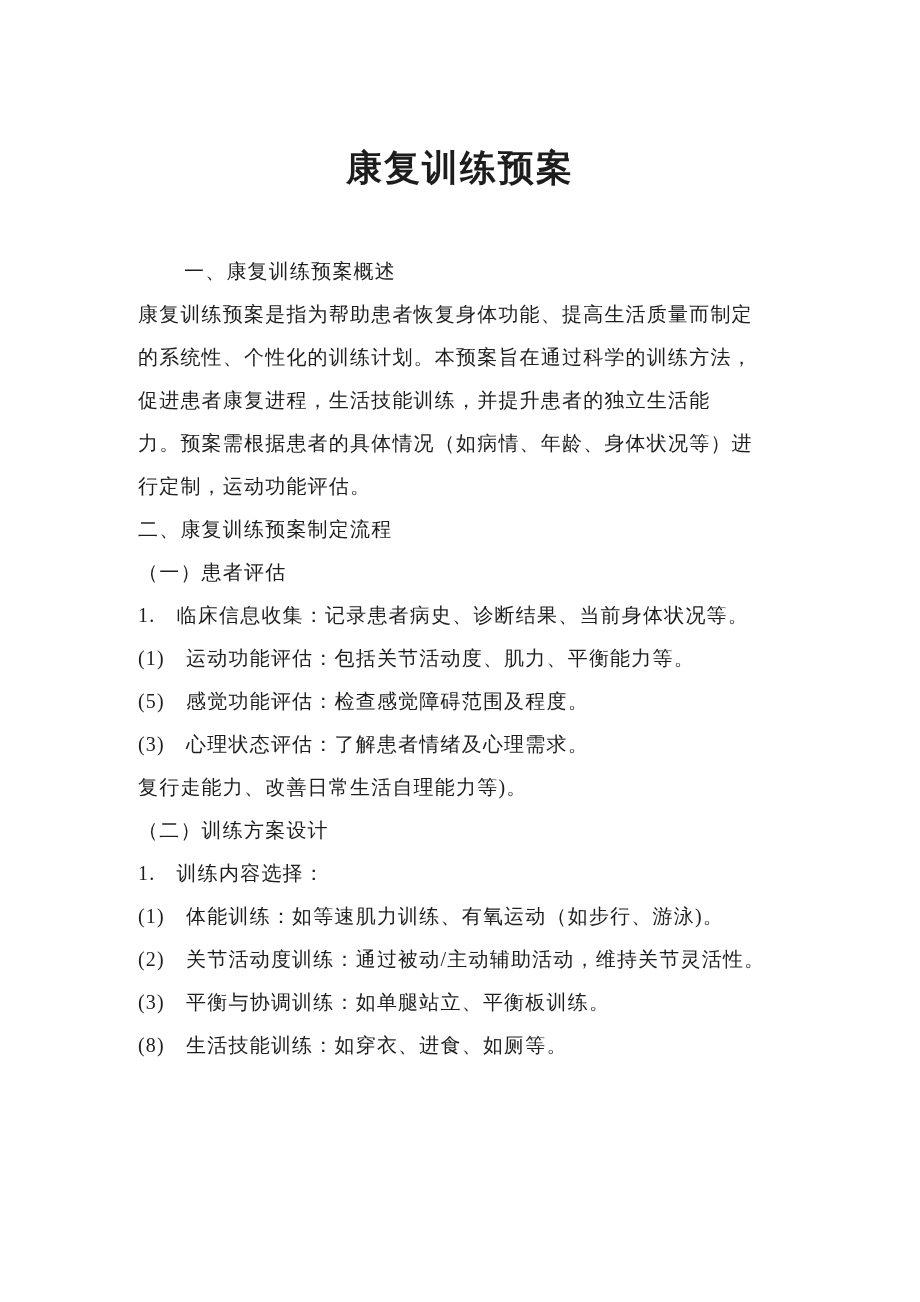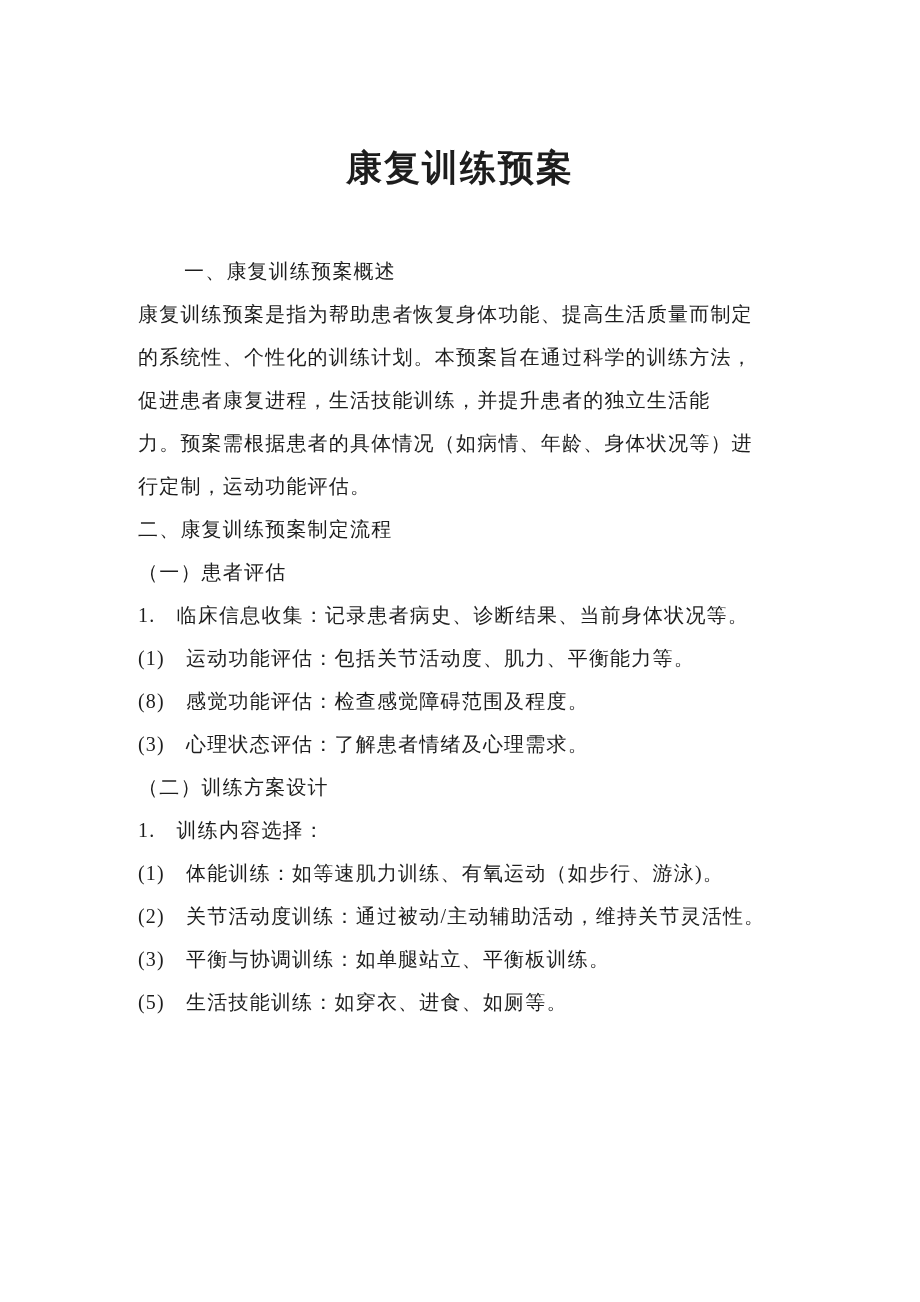--- a/index.html
+++ b/index.html
@@ -64,22 +64,23 @@
       <div class="line indent">一、康复训练预案概述</div>
       <div class="line">康复训练预案是指为帮助患者恢复身体功能、提高生活质量而制定</div>
       <div class="line">的系统性、个性化的训练计划。本预案旨在通过科学的训练方法，</div>
       <div class="line">促进患者康复进程，生活技能训练，并提升患者的独立生活能</div>
       <div class="line">力。预案需根据患者的具体情况（如病情、年龄、身体状况等）进</div>
       <div class="line">行定制，运动功能评估。</div>
       <div class="line">二、康复训练预案制定流程</div>
       <div class="line">（一）患者评估</div>
       <div class="line">1. 临床信息收集：记录患者病史、诊断结果、当前身体状况等。</div>
       <div class="line">(1) 运动功能评估：包括关节活动度、肌力、平衡能力等。</div>
-      <div class="line">(8) 感觉功能评估：检查感觉障碍范围及程度。</div>
+      <div class="line">(5) 感觉功能评估：检查感觉障碍范围及程度。</div>
       <div class="line">(3) 心理状态评估：了解患者情绪及心理需求。</div>
+      <div class="line">复行走能力、改善日常生活自理能力等)。</div>
       <div class="line">（二）训练方案设计</div>
       <div class="line">1. 训练内容选择：</div>
       <div class="line">(1) 体能训练：如等速肌力训练、有氧运动（如步行、游泳)。</div>
       <div class="line">(2) 关节活动度训练：通过被动/主动辅助活动，维持关节灵活性。</div>
       <div class="line">(3) 平衡与协调训练：如单腿站立、平衡板训练。</div>
-      <div class="line">(5) 生活技能训练：如穿衣、进食、如厕等。</div>
+      <div class="line">(8) 生活技能训练：如穿衣、进食、如厕等。</div>
     </div>
 </div>
 
 </body></html>

